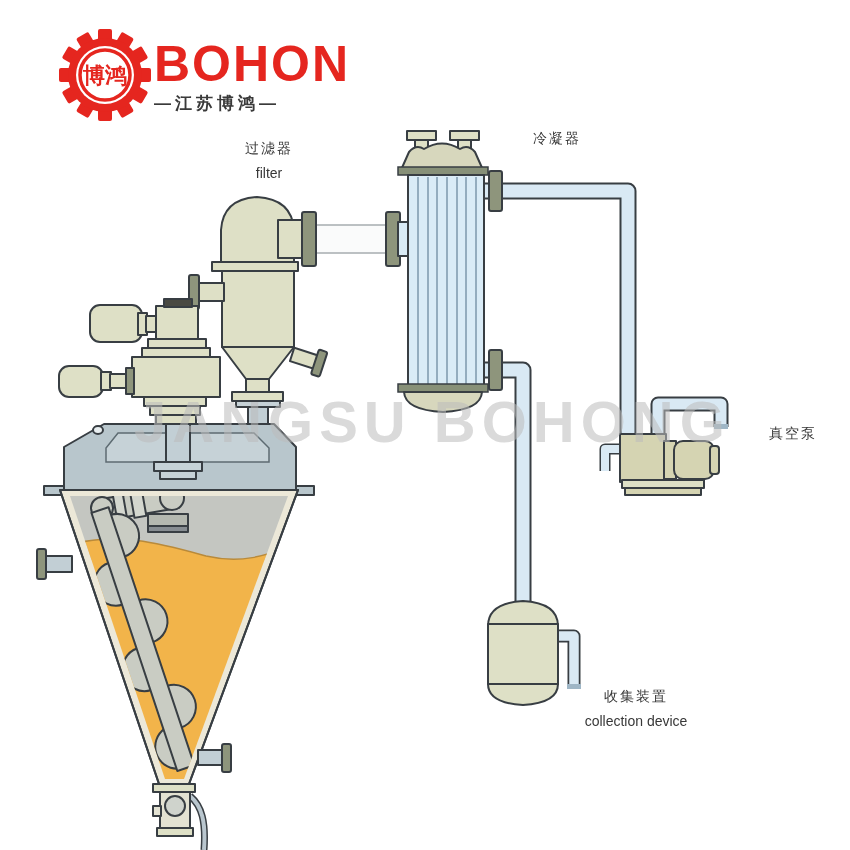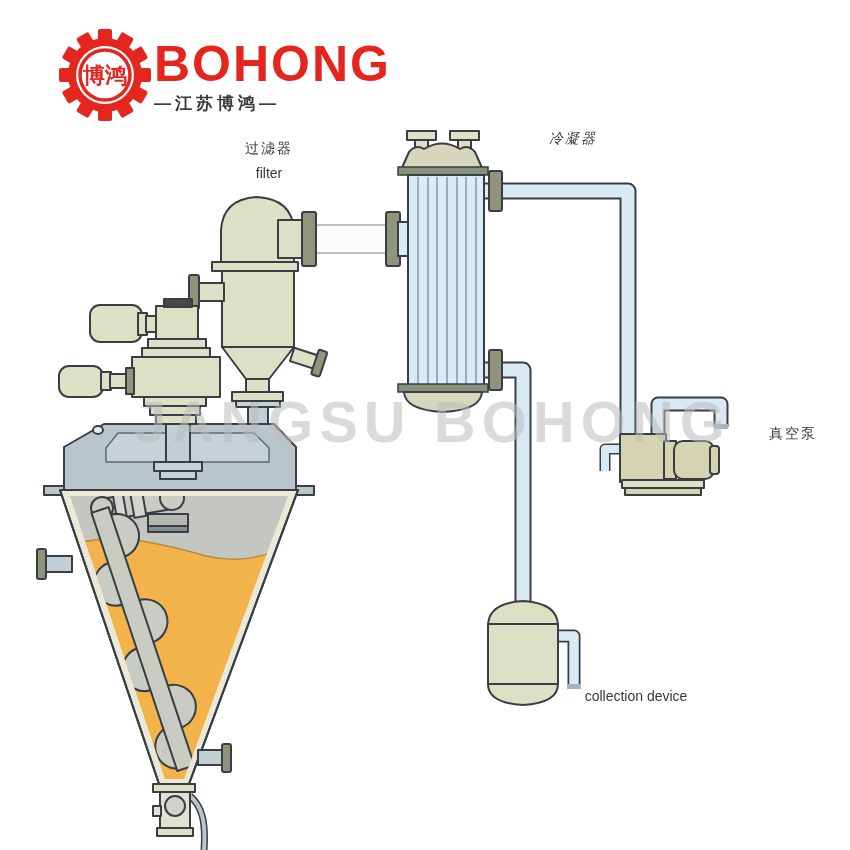--- a/index.html
+++ b/index.html
@@ -14,21 +14,21 @@
          letter-spacing:2px;color:var(--brand_red);line-height:52px;}
   .brand-sub{position:absolute;left:96px;top:64px;font-size:17px;font-weight:600;
          letter-spacing:4px;color:var(--subtitle_text);white-space:nowrap;}
 
   
   .lbl{position:absolute;z-index:4;text-align:center;color:var(--label_text);
        font-size:14px;line-height:25px;white-space:nowrap;}
   .lbl .zh{display:block;letter-spacing:2px;}
   .lbl .en{display:block;}
   .lbl-filter{left:168px;top:136px;width:150px;}
-  .lbl-condenser{left:472px;top:126px;width:150px;font-style:italic;}
+  .lbl-condenser{left:456px;top:126px;width:150px;}
   .lbl-vacuum{left:688px;top:421px;width:158px;text-align:center;}
   .lbl-collection{left:525px;top:684px;width:170px;}
 
   
   .watermark{position:absolute;left:108px;top:388px;z-index:5;font-size:58px;
        font-weight:bold;letter-spacing:6px;color:var(--watermark);opacity:.55;
        white-space:nowrap;pointer-events:none;}
 
   
   .ol{stroke:var(--outline);stroke-width:2;stroke-linejoin:round;}
@@ -286,33 +286,34 @@
           </g>
         <g transform="rotate(330)">
             <rect x="-7" y="-46" width="14" height="12" rx="2"></rect>
           </g>
       </g>
       <circle r="37" fill="#E5261F"></circle>
       <circle r="29" fill="#ffffff"></circle>
       <circle r="25" fill="#ffffff" stroke="#E5261F" stroke-width="3.5"></circle>
       <text x="0" y="8" text-anchor="middle" font-size="22" font-weight="bold" fill="#E5261F">博鸿</text>
     </svg>
-    <div class="brand">BOHONG</div>
+    <div class="brand">BOHON</div>
     <div class="brand-sub">—江苏博鸿—</div>
   </div>
 
   <div class="lbl lbl-filter">
     <span class="zh">过滤器</span>
     <span class="en">filter</span>
   </div>
   <div class="lbl lbl-condenser">
     <span class="zh">冷凝器</span>
   </div>
   <div class="lbl lbl-vacuum">
     <span class="zh">真空泵</span>
   </div>
   <div class="lbl lbl-collection">
+    <span class="zh">收集装置</span>
     <span class="en">collection device</span>
   </div>
 
   <div class="watermark">JANGSU BOHONG</div>
 
 </div>
 
 </body></html>

